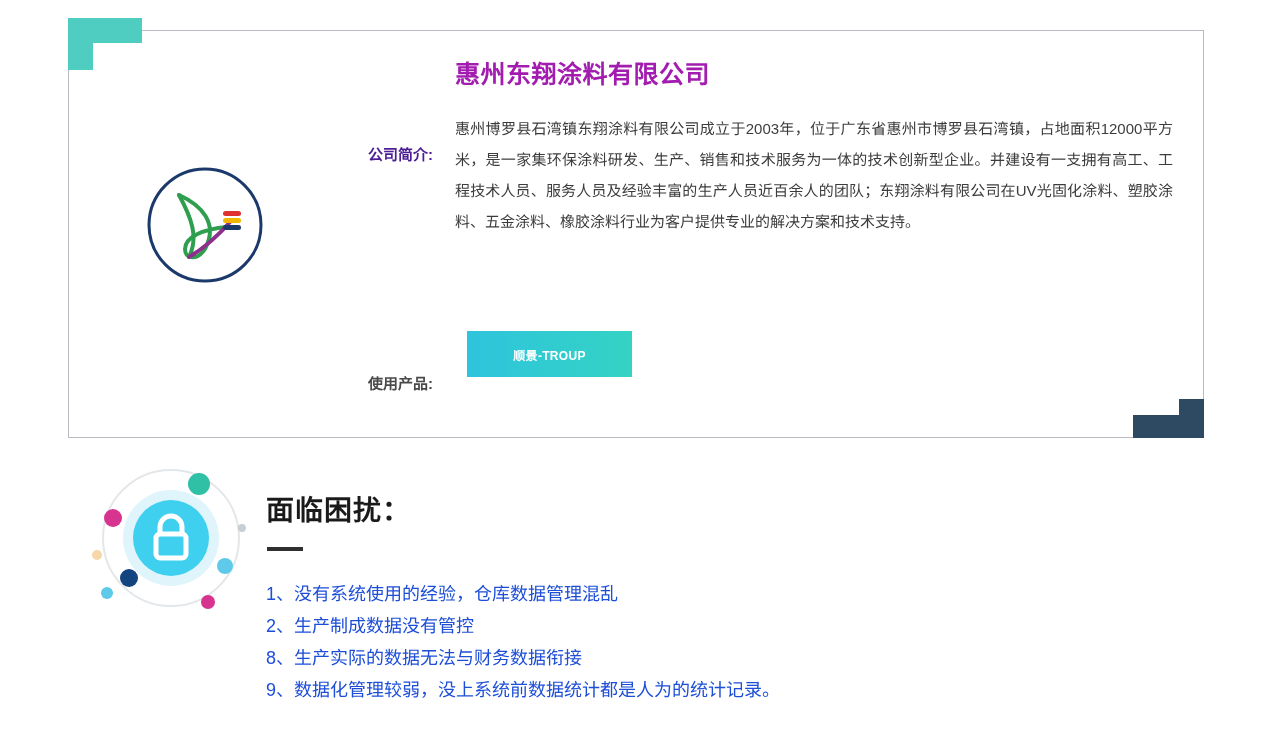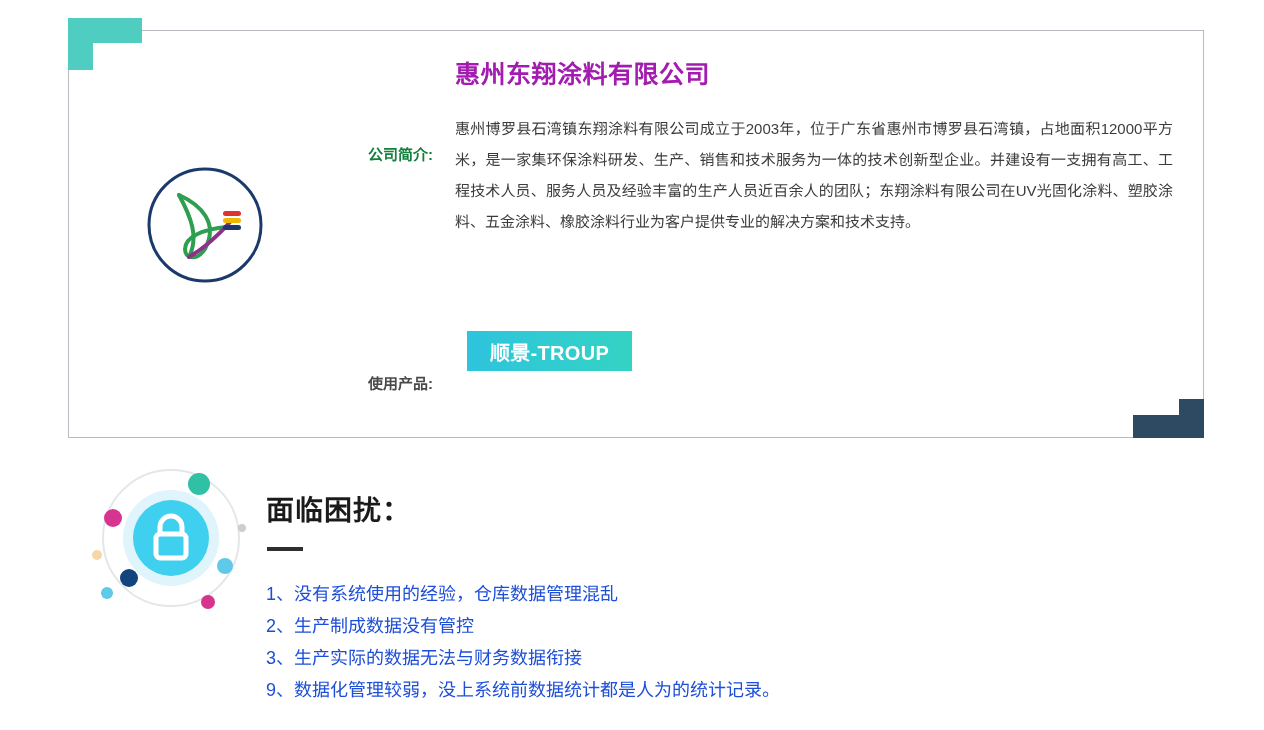--- a/index.html
+++ b/index.html
@@ -80,21 +80,21 @@
     letter-spacing: 0.5px;
   }
   .label-intro {
     position: absolute;
     left: 337px;
     top: 143px;
     width: 96px;
     text-align: right;
     font-size: 15px;
     font-weight: bold;
-    color: #15803d;
+    color: #4c1d95;
   }
   .intro-text {
     position: absolute;
     left: 455px;
     top: 113px;
     width: 718px;
     font-size: 15px;
     line-height: 31px;
     color: #3c3c3c;
     text-align: justify;
@@ -108,24 +108,24 @@
     font-size: 15px;
     font-weight: bold;
     color: #4a4a4a;
     margin-top: 24px;
   }
   .product-badge {
     position: absolute;
     left: 467px;
     top: 331px;
     width: 165px;
-    height: 40px;
+    height: 46px;
     background: linear-gradient(90deg, #2ec4dd 0%, #34d3c4 100%);
     color: #ffffff;
-    font-size: 20px;
+    font-size: 12px;
     font-weight: bold;
     display: flex;
     align-items: center;
     justify-content: center;
     letter-spacing: 0.3px;
   }
 
   
   .lock-graphic {
     position: absolute;
@@ -209,15 +209,15 @@
     <circle cx="160" cy="66" r="4" fill="#c9ced3"></circle>
   </svg>
 </div>
 
 <div class="section-title">面临困扰：</div>
 <div class="title-rule"></div>
 
 <div class="issues">
   <div class="issue-item">1、没有系统使用的经验，仓库数据管理混乱</div>
   <div class="issue-item">2、生产制成数据没有管控</div>
-  <div class="issue-item">3、生产实际的数据无法与财务数据衔接</div>
+  <div class="issue-item">8、生产实际的数据无法与财务数据衔接</div>
   <div class="issue-item">9、数据化管理较弱，没上系统前数据统计都是人为的统计记录。</div>
 </div>
 
 </body></html>

